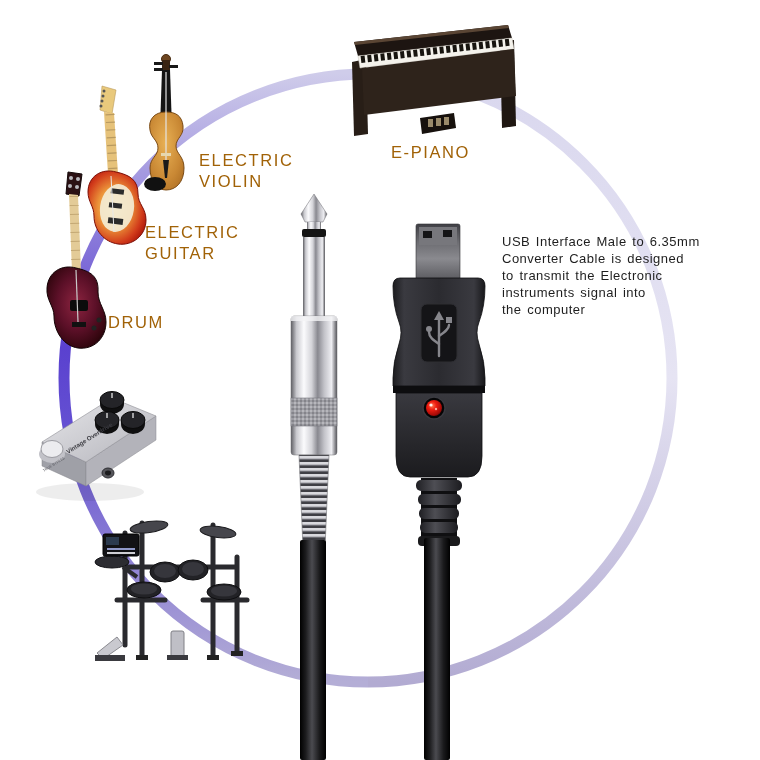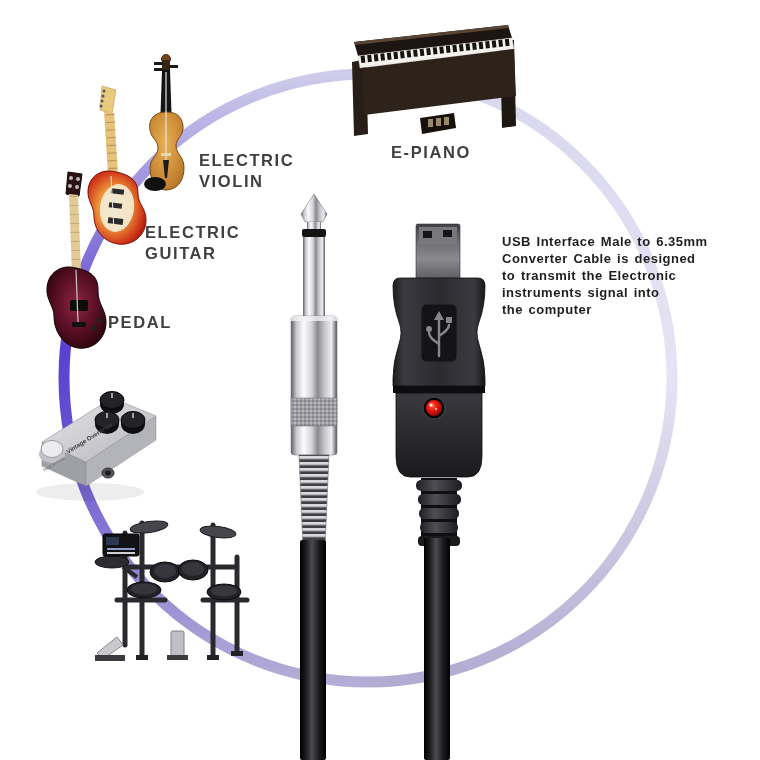--- a/index.html
+++ b/index.html
@@ -1,22 +1,22 @@
 <!DOCTYPE html>
 <html><head>
 <meta charset="utf-8">
 <style>
   html,body{margin:0;padding:0;background:#ffffff;}
   .canvas{position:relative;width:760px;height:760px;background:#ffffff;overflow:hidden;
           font-family:"Liberation Sans", sans-serif;}
   .abs{position:absolute;}
-  .lbl{position:absolute;font-weight:700;font-size:16.5px;line-height:21px;
-       letter-spacing:1.6px;color:#404040;white-space:pre-line;z-index:6;}
+  .lbl{position:absolute;font-weight:400;font-size:16.5px;line-height:21px;
+       letter-spacing:1.6px;color:#a16207;white-space:pre-line;z-index:6;}
   .desc{position:absolute;left:502px;top:233px;width:255px;font-size:13px;line-height:17px;
-        font-weight:700;letter-spacing:.5px;word-spacing:1.5px;color:#1e1e1e;
+        font-weight:400;letter-spacing:.5px;word-spacing:1.5px;color:#1e1e1e;
         white-space:pre-line;z-index:6;}
   .cable{position:absolute;width:26px;z-index:4;border-radius:2px;
          background:linear-gradient(90deg,#000 0%,#1c1c1e 22%,#4b4b50 46%,#1a1a1c 75%,#000 100%);}
   svg{display:block;}
   .layer1{z-index:1;} .layer3{z-index:3;} .layer4{z-index:4;}
 </style>
 </head>
 <body>
 
 <div class="canvas">
@@ -284,21 +284,21 @@
       <rect x="30" y="318" width="42" height="10" rx="4" fill="#1a1a1c"></rect>
     </g>
   </svg>
   <div class="cable" style="left:424px;top:538px;height:222px;"></div>
 
   <div class="lbl" style="left:391px;top:142px;">E-PIANO</div>
   <div class="lbl" style="left:199px;top:150px;">ELECTRIC
 VIOLIN</div>
   <div class="lbl" style="left:145px;top:222px;">ELECTRIC
 GUITAR</div>
-  <div class="lbl" style="left:108px;top:312px;">PEDAL</div>
+  <div class="lbl" style="left:108px;top:312px;">DRUM</div>
 
   <div class="desc">USB Interface Male to 6.35mm
 Converter Cable is designed
 to transmit the Electronic
 instruments signal into
 the computer</div>
 
 </div>
 
 </body></html>

